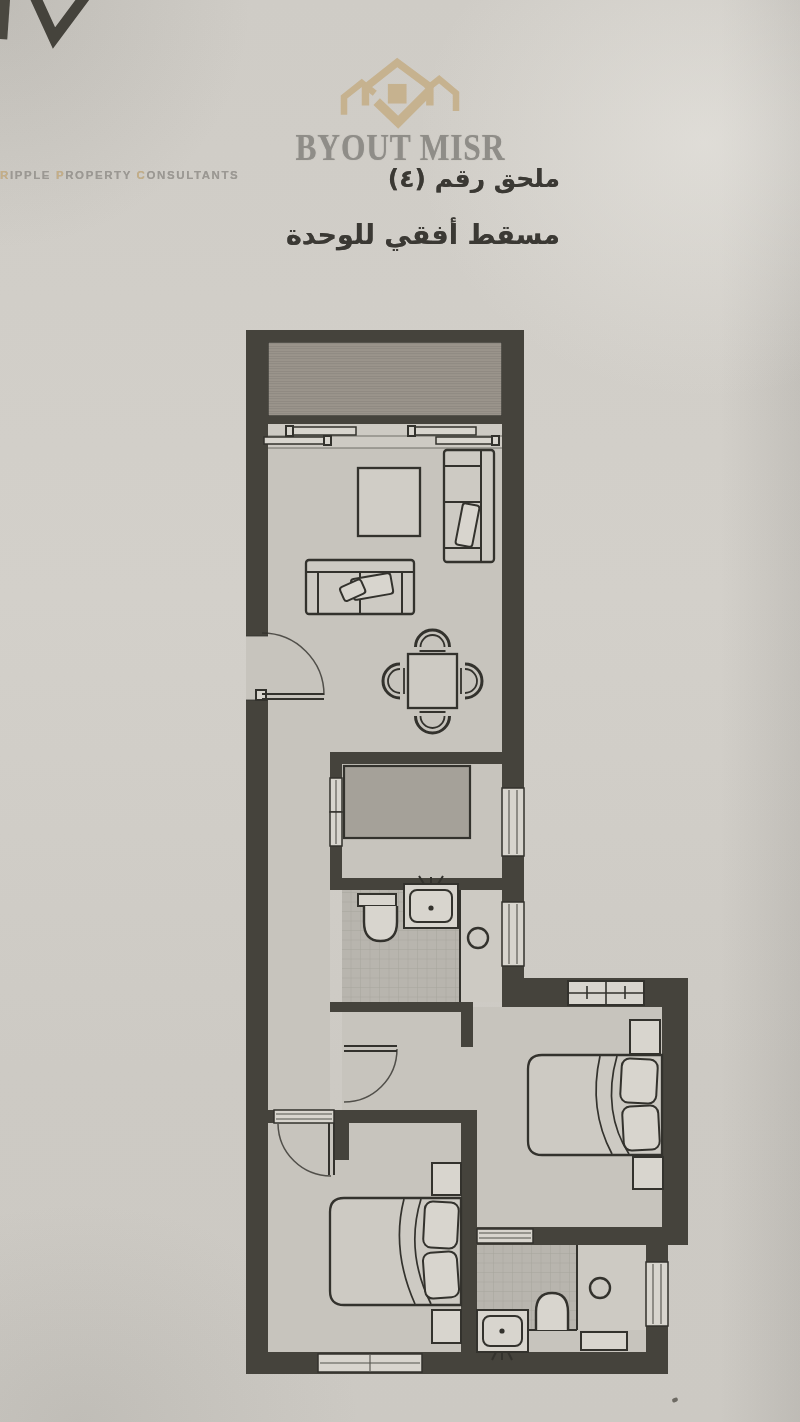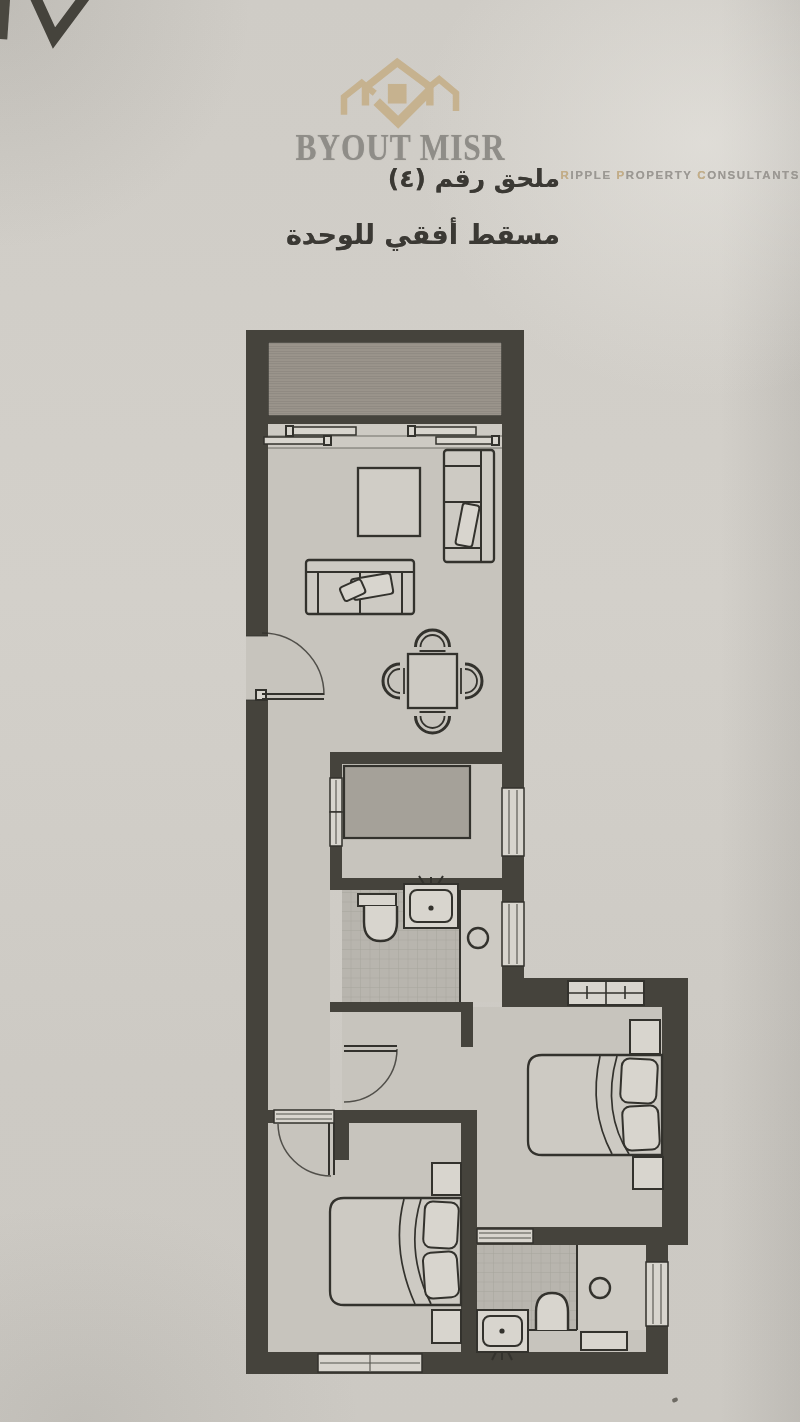--- a/index.html
+++ b/index.html
@@ -19,21 +19,21 @@
       radial-gradient(50% 22% at 10% 100%, rgba(130,128,122,.16), rgba(130,128,122,0) 70%),
       linear-gradient(90deg, rgba(0,0,0,0) 90%, rgba(90,88,84,.12) 100%),
       linear-gradient(180deg,#cfccc6 0%,#d3d0ca 42%,#cdcac4 75%,#ccc9c3 100%);}
   .corner-mark{position:absolute;left:0;top:0;width:120px;height:90px;}
   .logo-wrap{position:absolute;left:0;top:0;width:800px;text-align:center;}
   .house-icon{position:absolute;left:333px;top:55px;width:134px;height:84px;opacity:.85;}
   .brand-name{position:absolute;left:0;top:128px;width:800px;
     font-family:"Liberation Serif",serif;font-weight:bold;font-size:37px;line-height:40px;
     color:var(--brand-gray);letter-spacing:1px;}
   .brand-name span{display:inline-block;transform:scaleX(.85);text-shadow:0 0 1px rgba(125,123,118,.55);}
-  .brand-tagline{position:absolute;left:0;top:169px;width:800px;text-align:right;
+  .brand-tagline{position:absolute;left:0;top:169px;width:800px;text-align:left;
     font-size:11.5px;font-weight:bold;letter-spacing:1.6px;color:var(--tagline-gray);
     text-shadow:0 0 .5px rgba(140,137,130,.6);}
   .brand-tagline .init{color:var(--gold);}
   .annex{position:absolute;right:240px;direction:rtl;color:var(--text-dark);
     font-family:"DejaVu Sans",sans-serif;font-weight:bold;white-space:nowrap;
     text-shadow:0 0 .6px rgba(59,57,52,.7);}
   .annex.l1{top:164px;font-size:25px;}
   .annex.l2{top:219px;font-size:27px;text-align:center;}
   .plan-svg{position:absolute;inset:0;}
   .speck{position:absolute;left:672px;top:1398px;width:6px;height:4px;background:#55534b;

